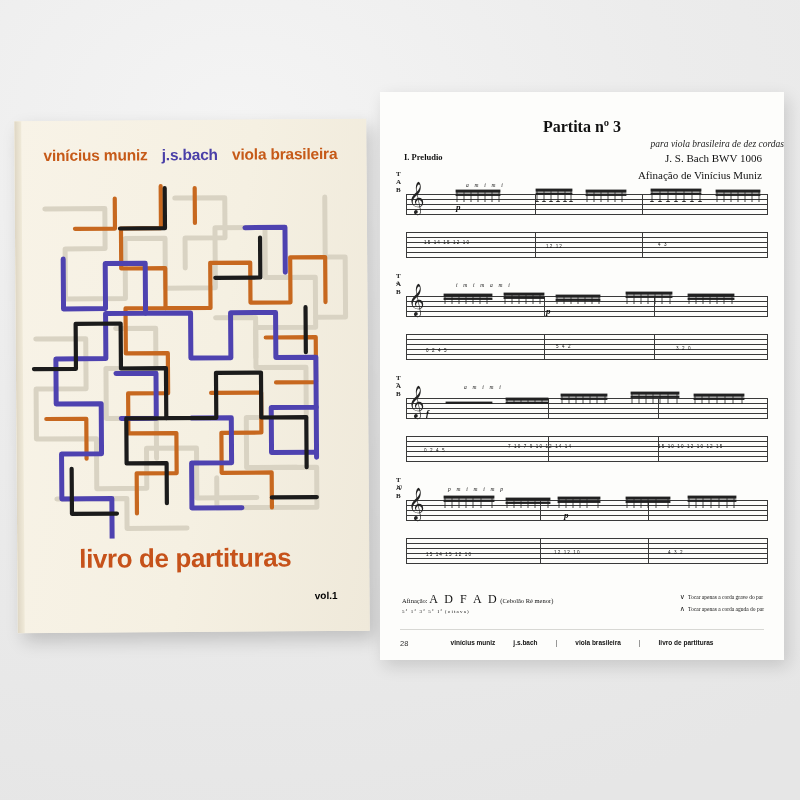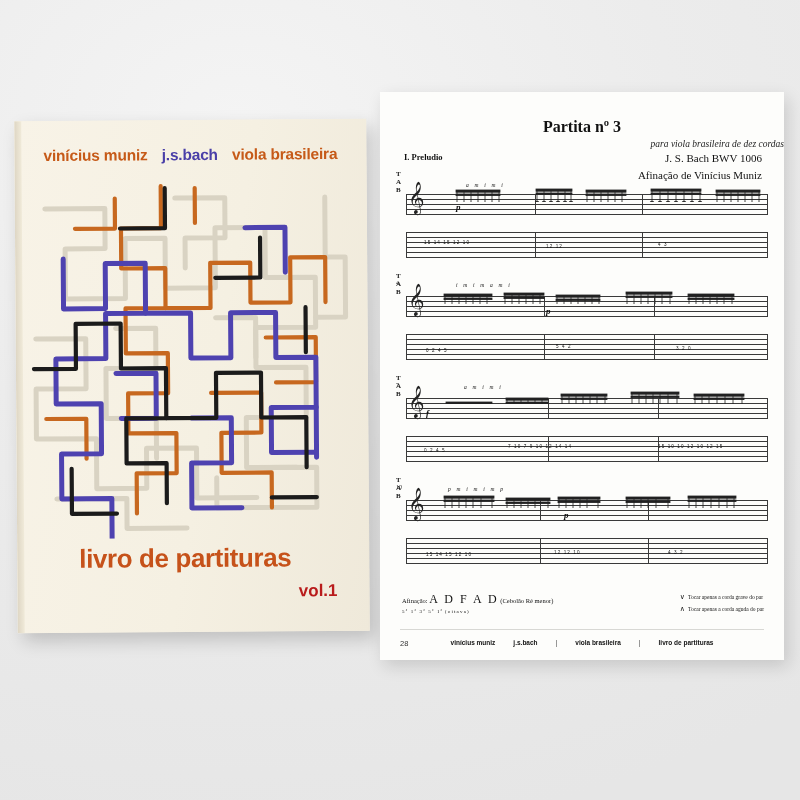--- a/index.html
+++ b/index.html
@@ -80,23 +80,23 @@
     bottom: 58px;
     color: #c6521a;
     font-weight: bold;
     font-size: 26px;
     letter-spacing: -0.4px;
   }
   .cover-vol {
     position: absolute;
     right: 32px;
     bottom: 30px;
-    color: #b91c1c;
+    color: #000000;
     font-weight: bold;
-    font-size: 17px;
+    font-size: 10px;
   }
 
   
   .sheet {
     position: absolute;
     left: 380px;
     top: 92px;
     width: 404px;
     height: 568px;
     background: #fdfdfb;

